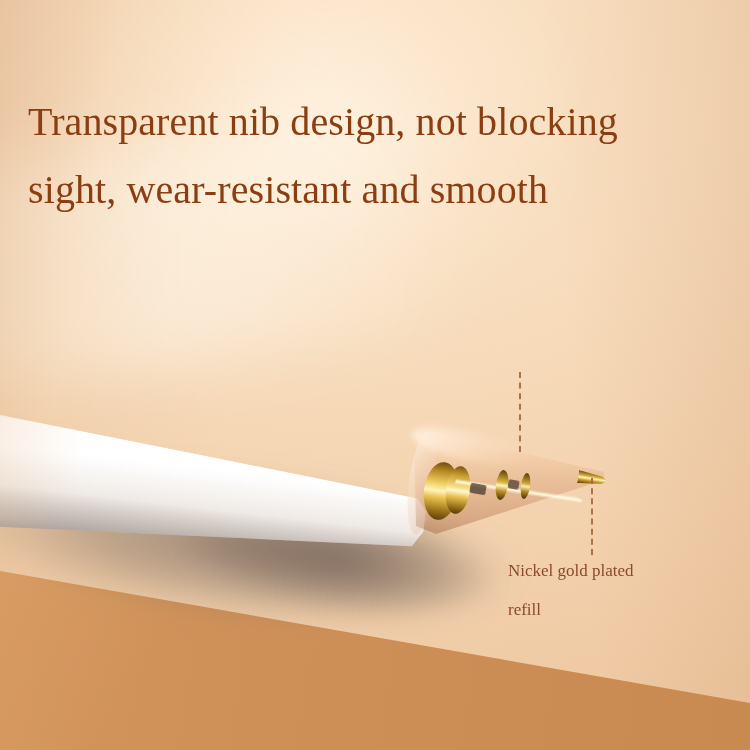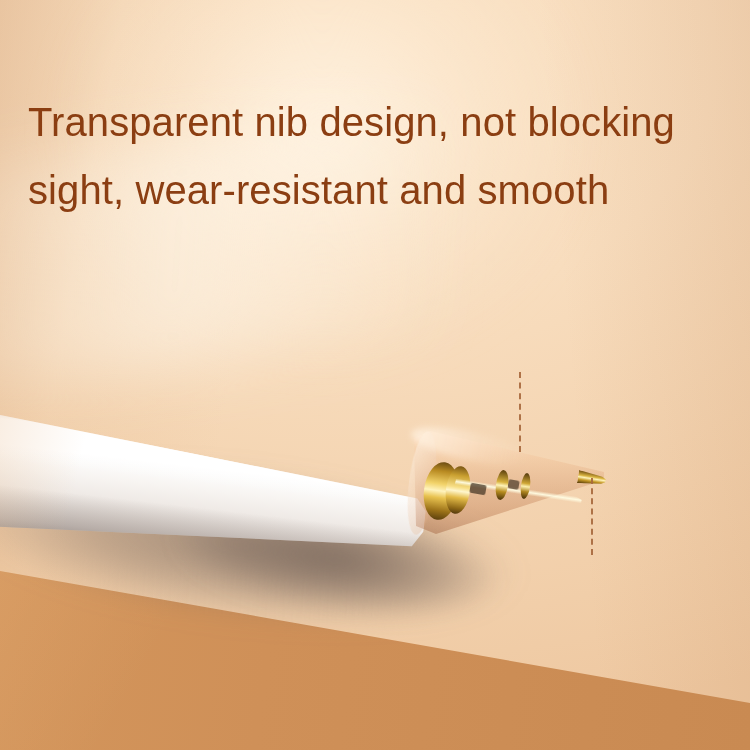--- a/index.html
+++ b/index.html
@@ -1,21 +1,21 @@
 <!DOCTYPE html>
 <html><head>
 <meta charset="utf-8">
 <style>
   html,body{margin:0;padding:0;}
   body{
     width:750px;height:750px;overflow:hidden;
     font-family:"Liberation Sans","DejaVu Sans",sans-serif;
     background:#f6dcc0;
   }
-  #stage{position:relative;width:750px;height:750px;overflow:hidden;}
+  #stage{position:relative;width:750px;height:750px;overflow:hidden;font-family:Liberation Serif, serif;}
 
   
   .bg-base{
     position:absolute;inset:0;
     background:
       radial-gradient(130% 90% at 46% 8%, #fbe3c6 0%, #f8ddbe 38%, #f3d2ae 72%, #eec8a1 100%);
   }
   .bg-left-shade{
     position:absolute;inset:0;
     background:linear-gradient(100deg, rgba(198,140,92,.30) 0%, rgba(210,155,105,.10) 14%, rgba(255,255,255,0) 34%);
@@ -246,15 +246,17 @@
   <div class="dark-notch2"></div>
   <div class="gold-ring"></div>
   <div class="gold-ring2"></div>
   <div class="gold-tip"></div>
 
   <div class="headline">Transparent nib design, not blocking
 sight, wear-resistant and smooth</div>
 
   <div class="leader leader-1"></div>
 
+  <div class="anno anno-2">Nickel gold plated
+refill</div>
   <div class="leader leader-2"></div>
 
 </div>
 
 </body></html>

